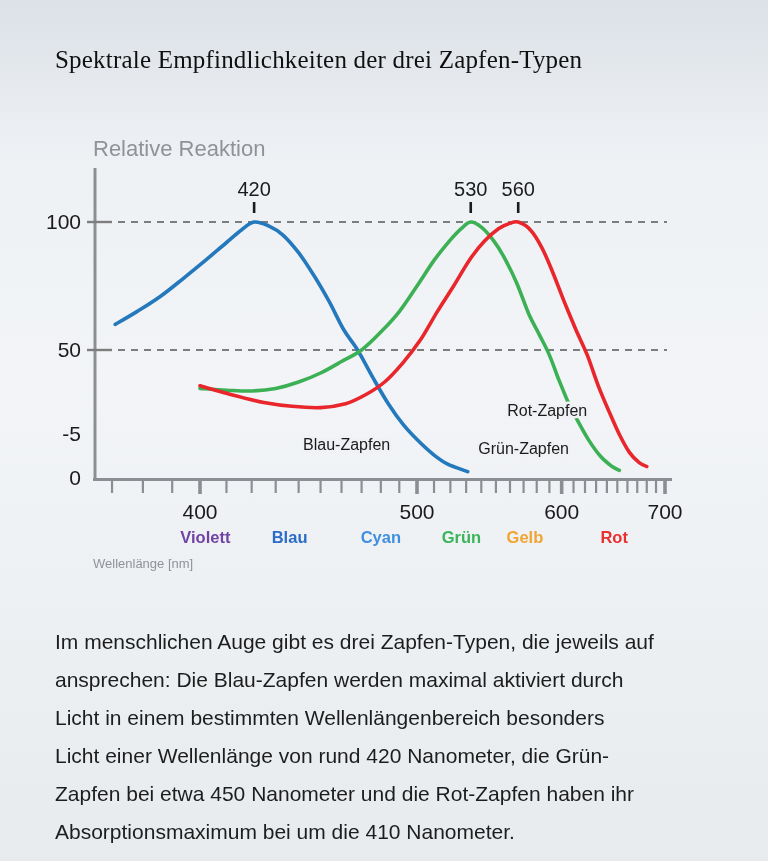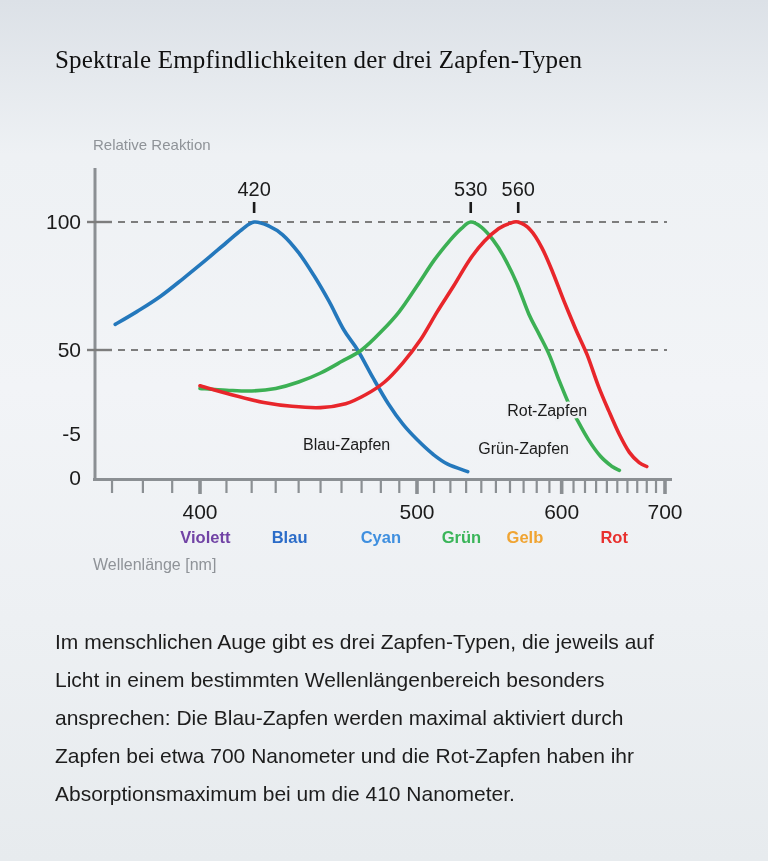--- a/index.html
+++ b/index.html
@@ -9,22 +9,22 @@
     font-family:"Liberation Sans",sans-serif;
     position:relative;overflow:hidden;
     -webkit-font-smoothing:antialiased;
   }
   .abs{position:absolute;}
   #page-title{
     left:55px;top:46px;width:660px;
     font-family:Liberation Serif, serif;
     font-size:25px;color:#101010;letter-spacing:.2px;
   }
-  #ylabel{left:93px;top:136px;font-size:15px;color:#8f9398;}
-  #xlabel{left:93px;top:556px;font-size:16px;color:#8f9398;}
+  #ylabel{left:93px;top:136px;font-size:22px;color:#8f9398;}
+  #xlabel{left:93px;top:556px;font-size:13px;color:#8f9398;}
   #chart{left:0;top:0;}
   #chart text{font-family:"Liberation Sans",sans-serif;}
   .axis-num{font-size:21px;fill:#1b1b1b;}
   .peak-num{font-size:20px;fill:#1b1b1b;}
   .curve-label{font-size:16px;fill:#1b1b1b;paint-order:stroke;stroke:#eff1f4;stroke-width:5px;stroke-linejoin:round;}
   .spec-label{font-size:16.5px;font-weight:bold;}
   #paragraph{left:55px;top:623px;width:680px;}
   .para-line{font-size:21px;line-height:38px;color:#1d1d1d;}
 </style>
 </head>
@@ -99,17 +99,18 @@
     <text x="380.83333333333337" y="543" class="spec-label" text-anchor="middle" fill="#3f8fdf">Cyan</text>
     <text x="461.47058823529414" y="543" class="spec-label" text-anchor="middle" fill="#3ab559">Grün</text>
     <text x="524.9299474605955" y="543" class="spec-label" text-anchor="middle" fill="#f0a432">Gelb</text>
     <text x="614.2117465224111" y="543" class="spec-label" text-anchor="middle" fill="#e8302e">Rot</text>
   </svg>
 
 <div id="xlabel" class="abs">Wellenlänge [nm]</div>
 
 <div id="paragraph" class="abs">
     <div class="para-line">Im menschlichen Auge gibt es drei Zapfen-Typen, die jeweils auf</div>
+    <div class="para-line">ansprechen: Die Blau-Zapfen werden maximal aktiviert durch</div>
     <div class="para-line">Licht in einem bestimmten Wellenlängenbereich besonders</div>
-    <div class="para-line">ansprechen: Die Blau-Zapfen werden maximal aktiviert durch</div>
-    <div class="para-line">Zapfen bei etwa 700 Nanometer und die Rot-Zapfen haben ihr</div>
+    <div class="para-line">Licht einer Wellenlänge von rund 420 Nanometer, die Grün-</div>
+    <div class="para-line">Zapfen bei etwa 450 Nanometer und die Rot-Zapfen haben ihr</div>
     <div class="para-line">Absorptionsmaximum bei um die 410 Nanometer.</div>
   </div>
 
 </body></html>

